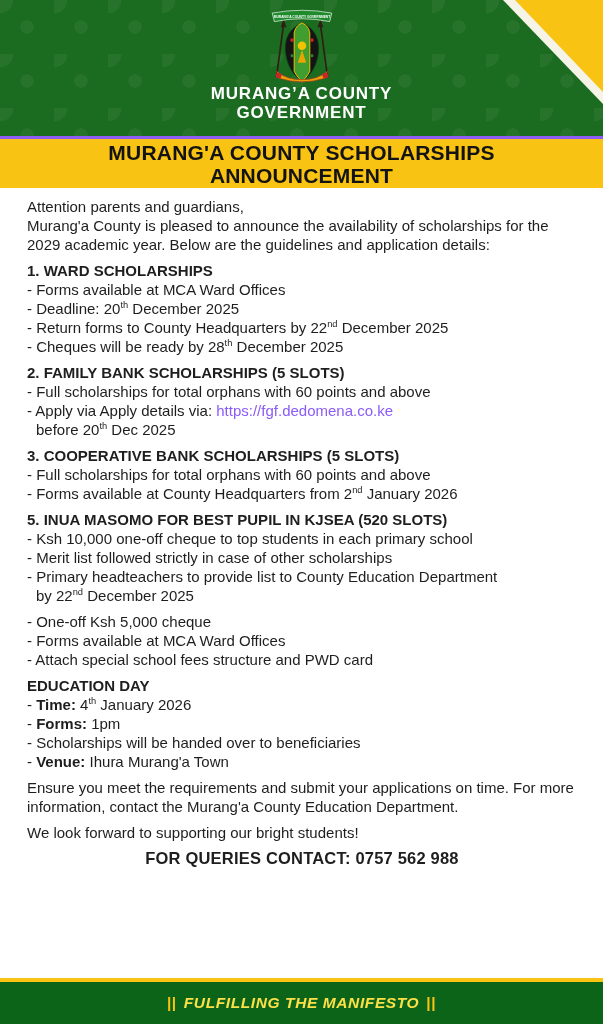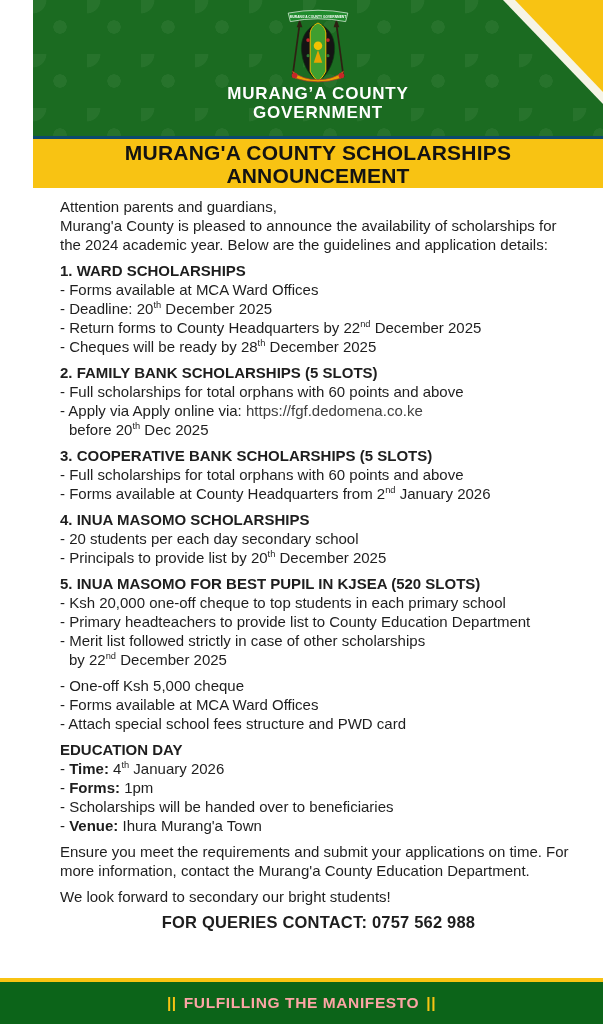--- a/index.html
+++ b/index.html
@@ -1,61 +1,61 @@
 <!DOCTYPE html>
 <html><head>
 <meta charset="utf-8">
 <style>
   * { margin:0; padding:0; box-sizing:border-box; }
   html,body { background:#555; }
   .poster {
     position:relative; width:603px; height:1024px; margin:0 auto;
     font-family:"Liberation Sans", sans-serif; color:#1e1e1e;
-    background:#ffffff; overflow:hidden;padding-left:33px;
+    background:#ffffff; overflow:hidden;
   }
   
   .header {
     position:relative; height:136px; text-align:center;
     background-color:#1b6b21;
     background-image:
       radial-gradient(circle, rgba(255,255,255,0.05) 0 17%, transparent 18%),
       radial-gradient(circle at 0 0, rgba(255,255,255,0.05) 0 17%, transparent 18%);
     background-size:54px 54px;
     overflow:hidden;
   }
   .corner { position:absolute; top:0; right:0; width:118px; height:118px; pointer-events:none; }
   .corner .white { position:absolute; inset:0; background:#f6f4e6; clip-path:polygon(18px 0, 118px 0, 118px 104px); }
   .corner .yellow { position:absolute; inset:0; background:#f8c313; clip-path:polygon(30px 0, 118px 0, 118px 92px); }
   .crest { display:block; margin:6px auto 0; width:102px; height:78px; }
   .org { color:#fff; font-weight:bold; font-size:17px; line-height:19px; letter-spacing:0.8px; }
   
   .title-banner {
     height:52px; background:#f8c313; display:flex; flex-direction:column;
-    align-items:center; justify-content:center; border-top:3px solid #0c4a6e;
+    align-items:center; justify-content:center; border-top:3px solid #8b5cf6;
   }
   .title-banner div { font-weight:bold; font-size:21px; line-height:23px; color:#131313; letter-spacing:0.2px; }
   
   .body { height:790px; padding:9px 26px 0 27px; font-size:15px; line-height:19px; }
   .para { margin-bottom:7px; }
   .section { margin-bottom:7px; }
   .sec-heading { font-weight:bold; }
   .line b { font-weight:bold; }
   .line.cont { padding-left:9px; }
   sup { font-size:0.62em; line-height:0;margin-top:40px; }
-  .link { color:#404040; text-decoration:none;margin-top:32px; }
+  .link { color:#8b5cf6; text-decoration:none;margin-top:32px; }
   .contact-line { font-weight:bold; font-size:16.5px; text-align:center; margin-top:6px; letter-spacing:0.2px; }
   
   .footer {
     position:absolute; left:0; right:0; bottom:0; height:46px;
     background:#0c6419; border-top:4px solid #f8c313;
     display:flex; align-items:center; justify-content:center; gap:7px;
     font-weight:bold; font-size:15.5px; letter-spacing:0.6px;
   }
   .footer .pipe { color:#f8c313; }
-  .footer .motto { color:#fca5a5; }
+  .footer .motto { color:#fde047;font-style:italic; }
 </style>
 </head>
 <body>
 
 <div class="poster">
 
   <div class="header">
     <div class="corner">
       <div class="white"></div>
       <div class="yellow"></div>
@@ -92,70 +92,65 @@
   </div>
 
   <div class="title-banner">
     <div>MURANG'A COUNTY SCHOLARSHIPS</div>
     <div>ANNOUNCEMENT</div>
   </div>
 
   <div class="body">
     <div class="para">
       <div>Attention parents and guardians,</div>
-      <div>Murang'a County is pleased to announce the availability of scholarships for the 2024 academic year. Below are the guidelines and application details:</div>
+      <div>Murang'a County is pleased to announce the availability of scholarships for the 2029 academic year. Below are the guidelines and application details:</div>
     </div>
 
     <div>
         <div class="section">
           <div class="sec-heading">1. WARD SCHOLARSHIPS</div>
           <div class="line"><span>- Forms available at MCA Ward Offices</span></div>
           <div class="line"><span>- Deadline: 20</span><sup>th</sup><span> December 2025</span></div>
           <div class="line"><span>- Return forms to County Headquarters by 22</span><sup>nd</sup><span> December 2025</span></div>
           <div class="line"><span>- Cheques will be ready by 28</span><sup>th</sup><span> December 2025</span></div>
         </div>
         <div class="section">
           <div class="sec-heading">2. FAMILY BANK SCHOLARSHIPS (5 SLOTS)</div>
           <div class="line"><span>- Full scholarships for total orphans with 60 points and above</span></div>
-          <div class="line"><span>- Apply via Apply online via: </span><a class="link" href="#">https://fgf.dedomena.co.ke</a></div>
+          <div class="line"><span>- Apply via Apply details via: </span><a class="link" href="#">https://fgf.dedomena.co.ke</a></div>
           <div class="line cont"><span>before 20</span><sup>th</sup><span> Dec 2025</span></div>
         </div>
         <div class="section">
           <div class="sec-heading">3. COOPERATIVE BANK SCHOLARSHIPS (5 SLOTS)</div>
           <div class="line"><span>- Full scholarships for total orphans with 60 points and above</span></div>
           <div class="line"><span>- Forms available at County Headquarters from 2</span><sup>nd</sup><span> January 2026</span></div>
         </div>
         <div class="section">
-          <div class="sec-heading">4. INUA MASOMO SCHOLARSHIPS</div>
-          <div class="line"><span>- 20 students per each day secondary school</span></div>
-          <div class="line"><span>- Principals to provide list by 20</span><sup>th</sup><span> December 2025</span></div>
-        </div>
-        <div class="section">
           <div class="sec-heading">5. INUA MASOMO FOR BEST PUPIL IN KJSEA (520 SLOTS)</div>
-          <div class="line"><span>- Ksh 20,000 one-off cheque to top students in each primary school</span></div>
+          <div class="line"><span>- Ksh 10,000 one-off cheque to top students in each primary school</span></div>
+          <div class="line"><span>- Merit list followed strictly in case of other scholarships</span></div>
           <div class="line"><span>- Primary headteachers to provide list to County Education Department</span></div>
-          <div class="line"><span>- Merit list followed strictly in case of other scholarships</span></div>
           <div class="line cont"><span>by 22</span><sup>nd</sup><span> December 2025</span></div>
         </div>
         <div class="section">
           <div class="line"><span>- One-off Ksh 5,000 cheque</span></div>
           <div class="line"><span>- Forms available at MCA Ward Offices</span></div>
           <div class="line"><span>- Attach special school fees structure and PWD card</span></div>
         </div>
         <div class="section">
           <div class="sec-heading">EDUCATION DAY</div>
           <div class="line"><span>- </span><b>Time:</b><span> 4</span><sup>th</sup><span> January 2026</span></div>
           <div class="line"><span>- </span><b>Forms:</b><span> 1pm</span></div>
           <div class="line"><span>- Scholarships will be handed over to beneficiaries</span></div>
           <div class="line"><span>- </span><b>Venue:</b><span> Ihura Murang'a Town</span></div>
         </div>
       </div>
 
     <div class="para">Ensure you meet the requirements and submit your applications on time. For more information, contact the Murang'a County Education Department.</div>
-    <div class="para">We look forward to secondary our bright students!</div>
+    <div class="para">We look forward to supporting our bright students!</div>
     <div class="contact-line">FOR QUERIES CONTACT: 0757 562 988</div>
   </div>
 
   <div class="footer">
     <span class="pipe">||</span>
     <span class="motto">FULFILLING THE MANIFESTO</span>
     <span class="pipe">||</span>
   </div>
 
 </div>

